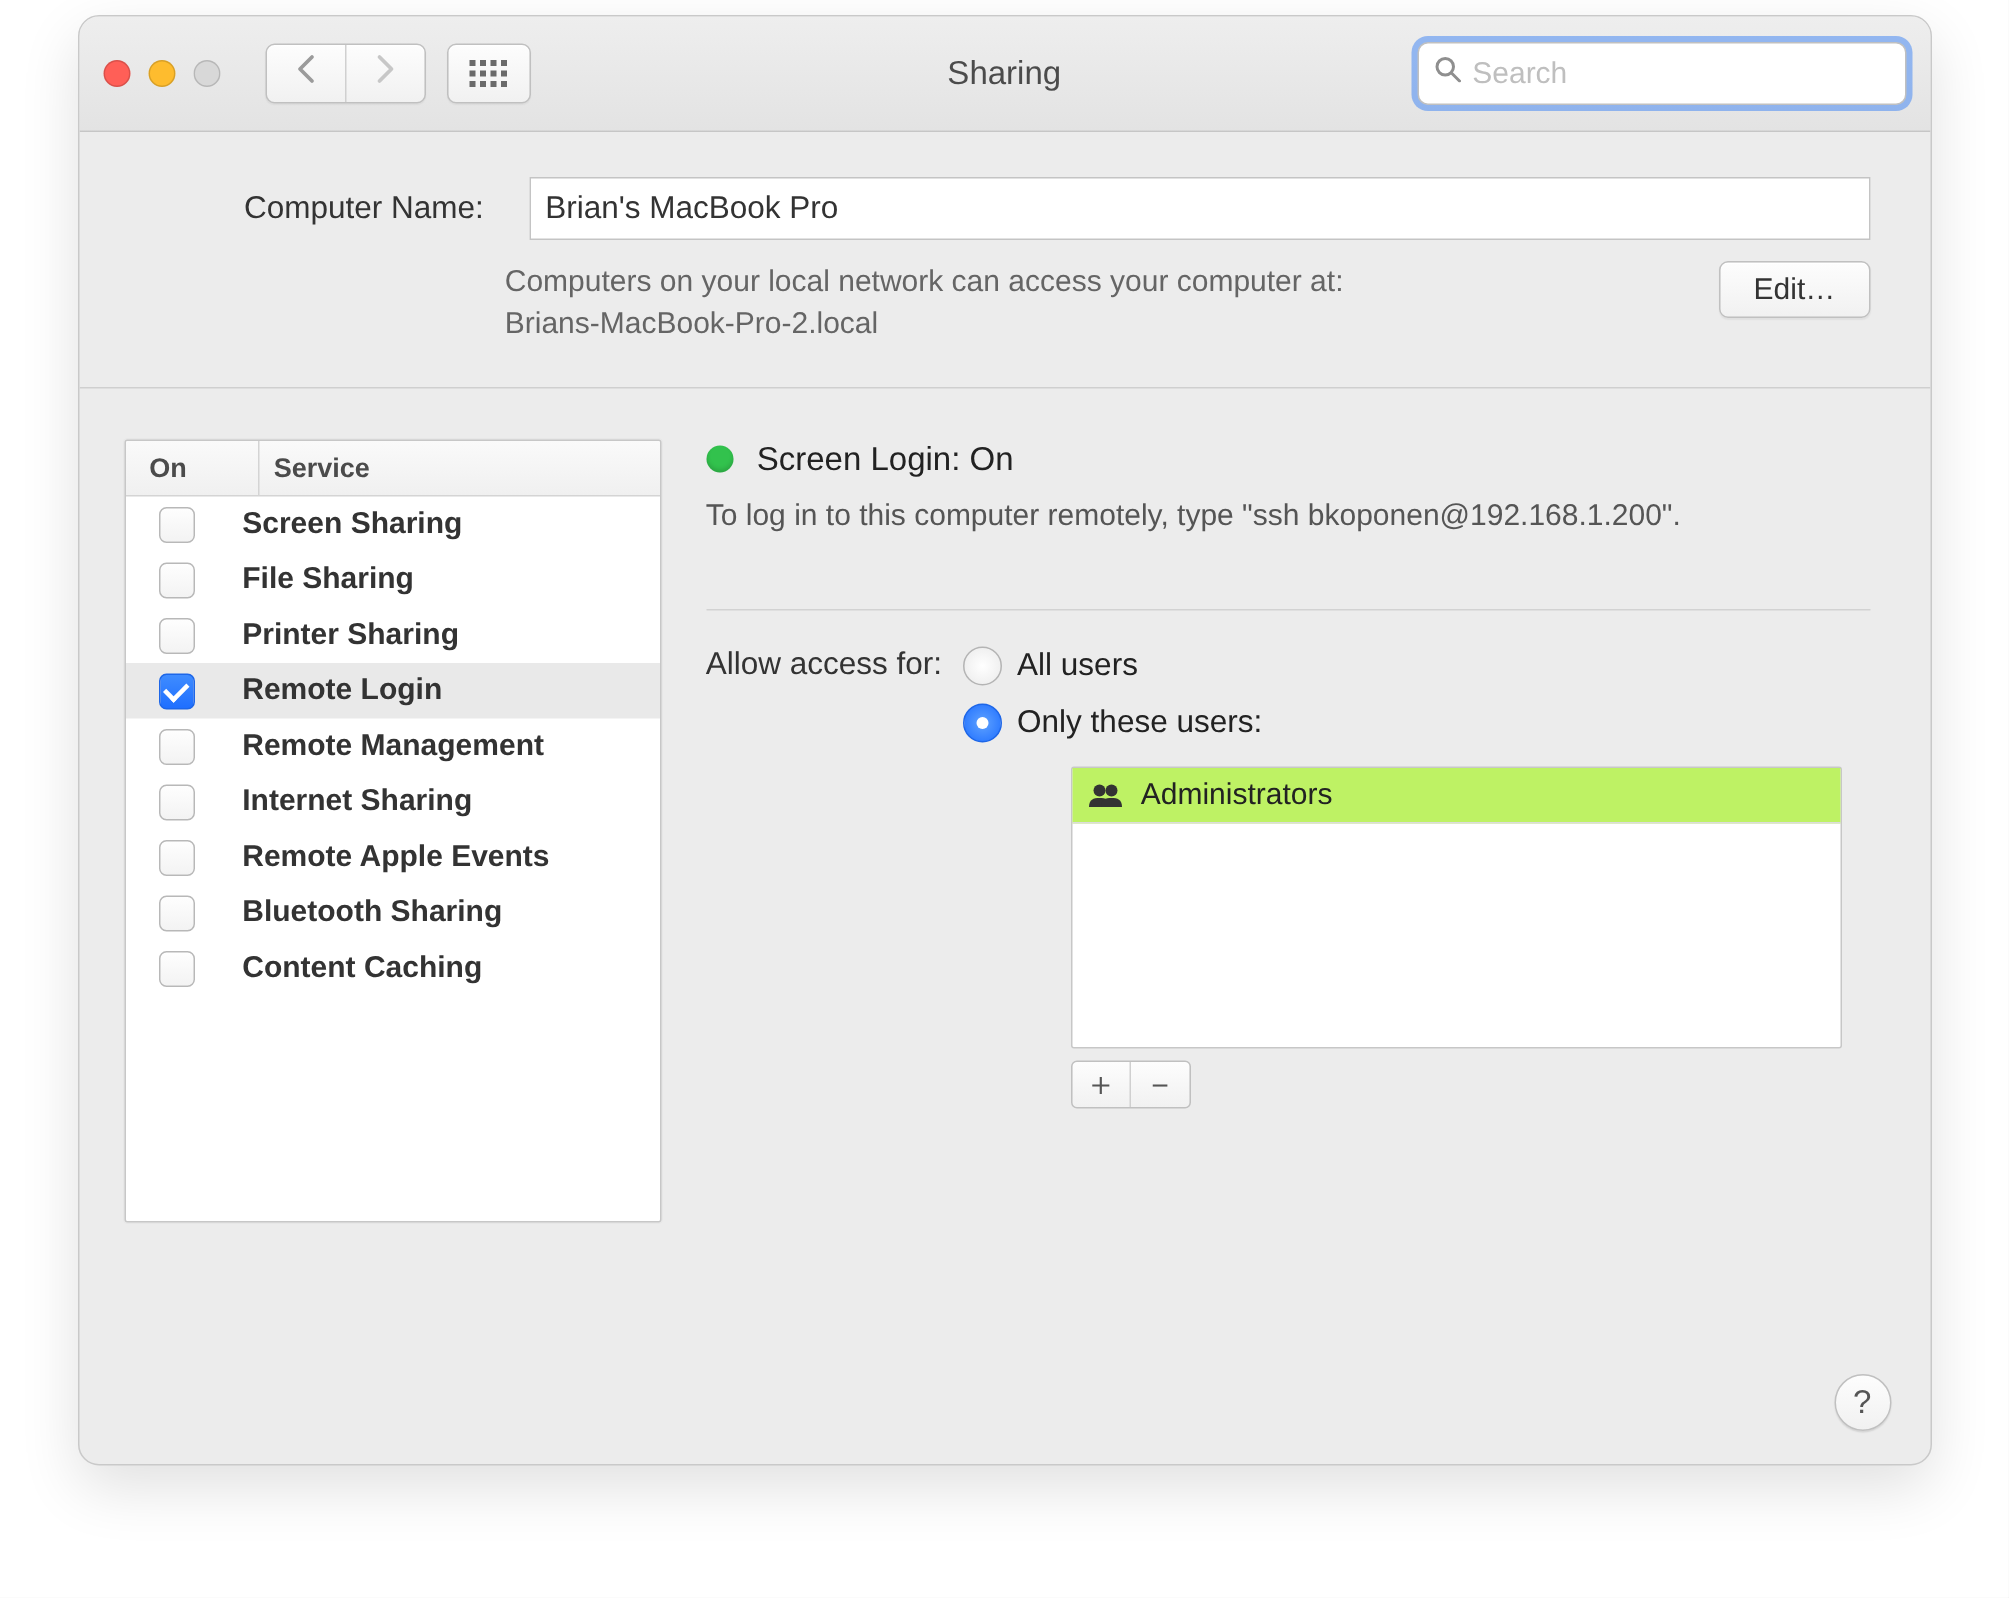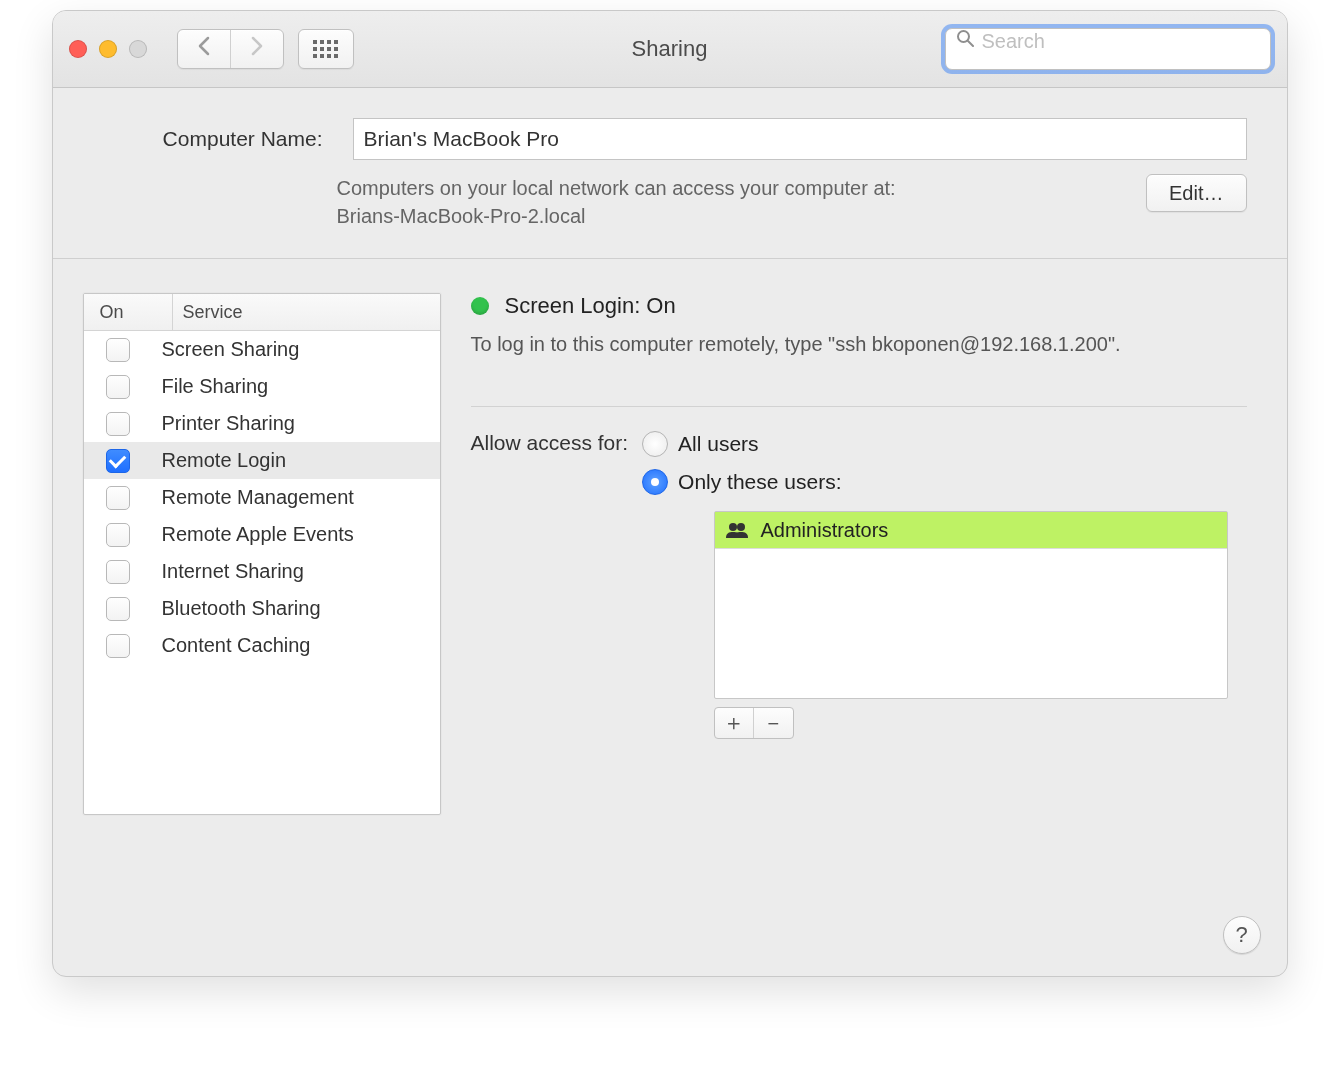--- a/index.html
+++ b/index.html
@@ -89,21 +89,21 @@
     font-size: 22px;
     color: #4b4b4b;
   }
 
   .search-wrap {
     margin-left: auto;
     width: 304px; height: 40px;
     border: 1px solid #c0c0c0;
     border-radius: 7px;
     background: #fff;
-    display: flex; align-items: flex-start;
+    display: flex; align-items: center;
     padding: 0 10px;
     box-shadow: 0 0 0 4px rgba(72,138,244,0.55);
   }
   .search-icon {
     color: #8f8f8f;
     font-size: 20px;
     margin-right: 6px;
   }
   .search-input {
     border: none; outline: none;
@@ -171,20 +171,21 @@
     flex: 1;
     padding: 34px 40px 30px 30px;
     gap: 30px;
   }
 
   
   .service-panel {
     width: 358px;
     display: flex;
     flex-direction: column;
+    font-weight: bold;
   }
   .service-list {
     border: 1px solid #c7c7c7;
     background: #fff;
     height: 520px;
     box-shadow: 0 0 0 1px rgba(0,0,0,0.02);
     border-radius: 2px;
     overflow: hidden;
   }
   .list-header {
@@ -459,25 +460,25 @@
                 <span class="checkmark"></span>
               </div>
               <span class="svc-label">Remote Login</span>
             </div>
             <div class="svc-row">
               <div class="checkbox"></div>
               <span class="svc-label">Remote Management</span>
             </div>
             <div class="svc-row">
               <div class="checkbox"></div>
+              <span class="svc-label">Internet Sharing</span>
+            </div>
+            <div class="svc-row">
+              <div class="checkbox"></div>
               <span class="svc-label">Remote Apple Events</span>
-            </div>
-            <div class="svc-row">
-              <div class="checkbox"></div>
-              <span class="svc-label">Internet Sharing</span>
             </div>
             <div class="svc-row">
               <div class="checkbox"></div>
               <span class="svc-label">Bluetooth Sharing</span>
             </div>
             <div class="svc-row">
               <div class="checkbox"></div>
               <span class="svc-label">Content Caching</span>
             </div>
           </div>

